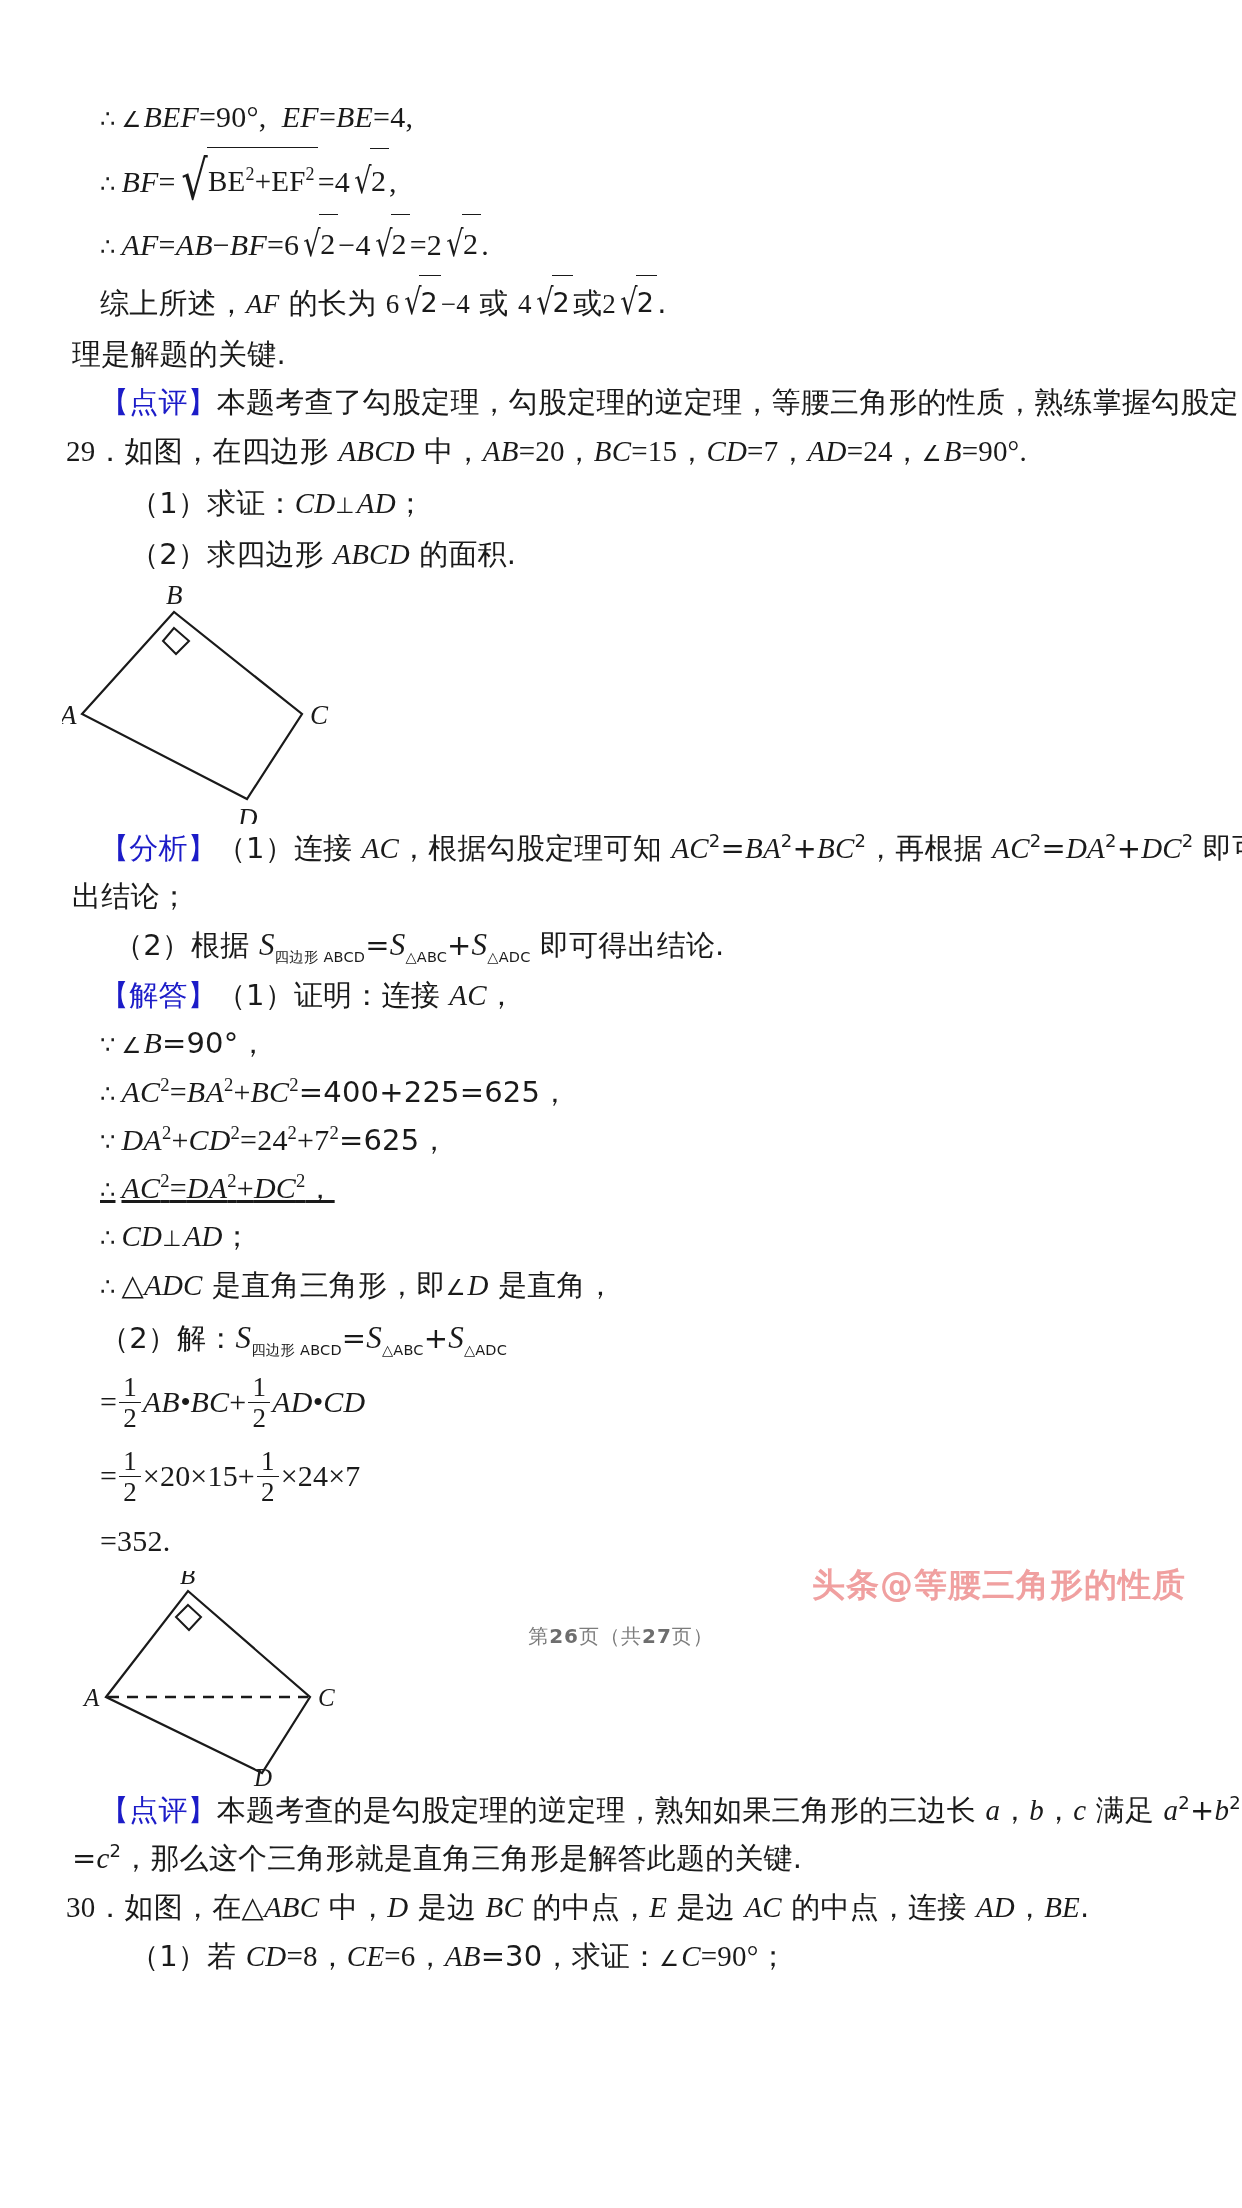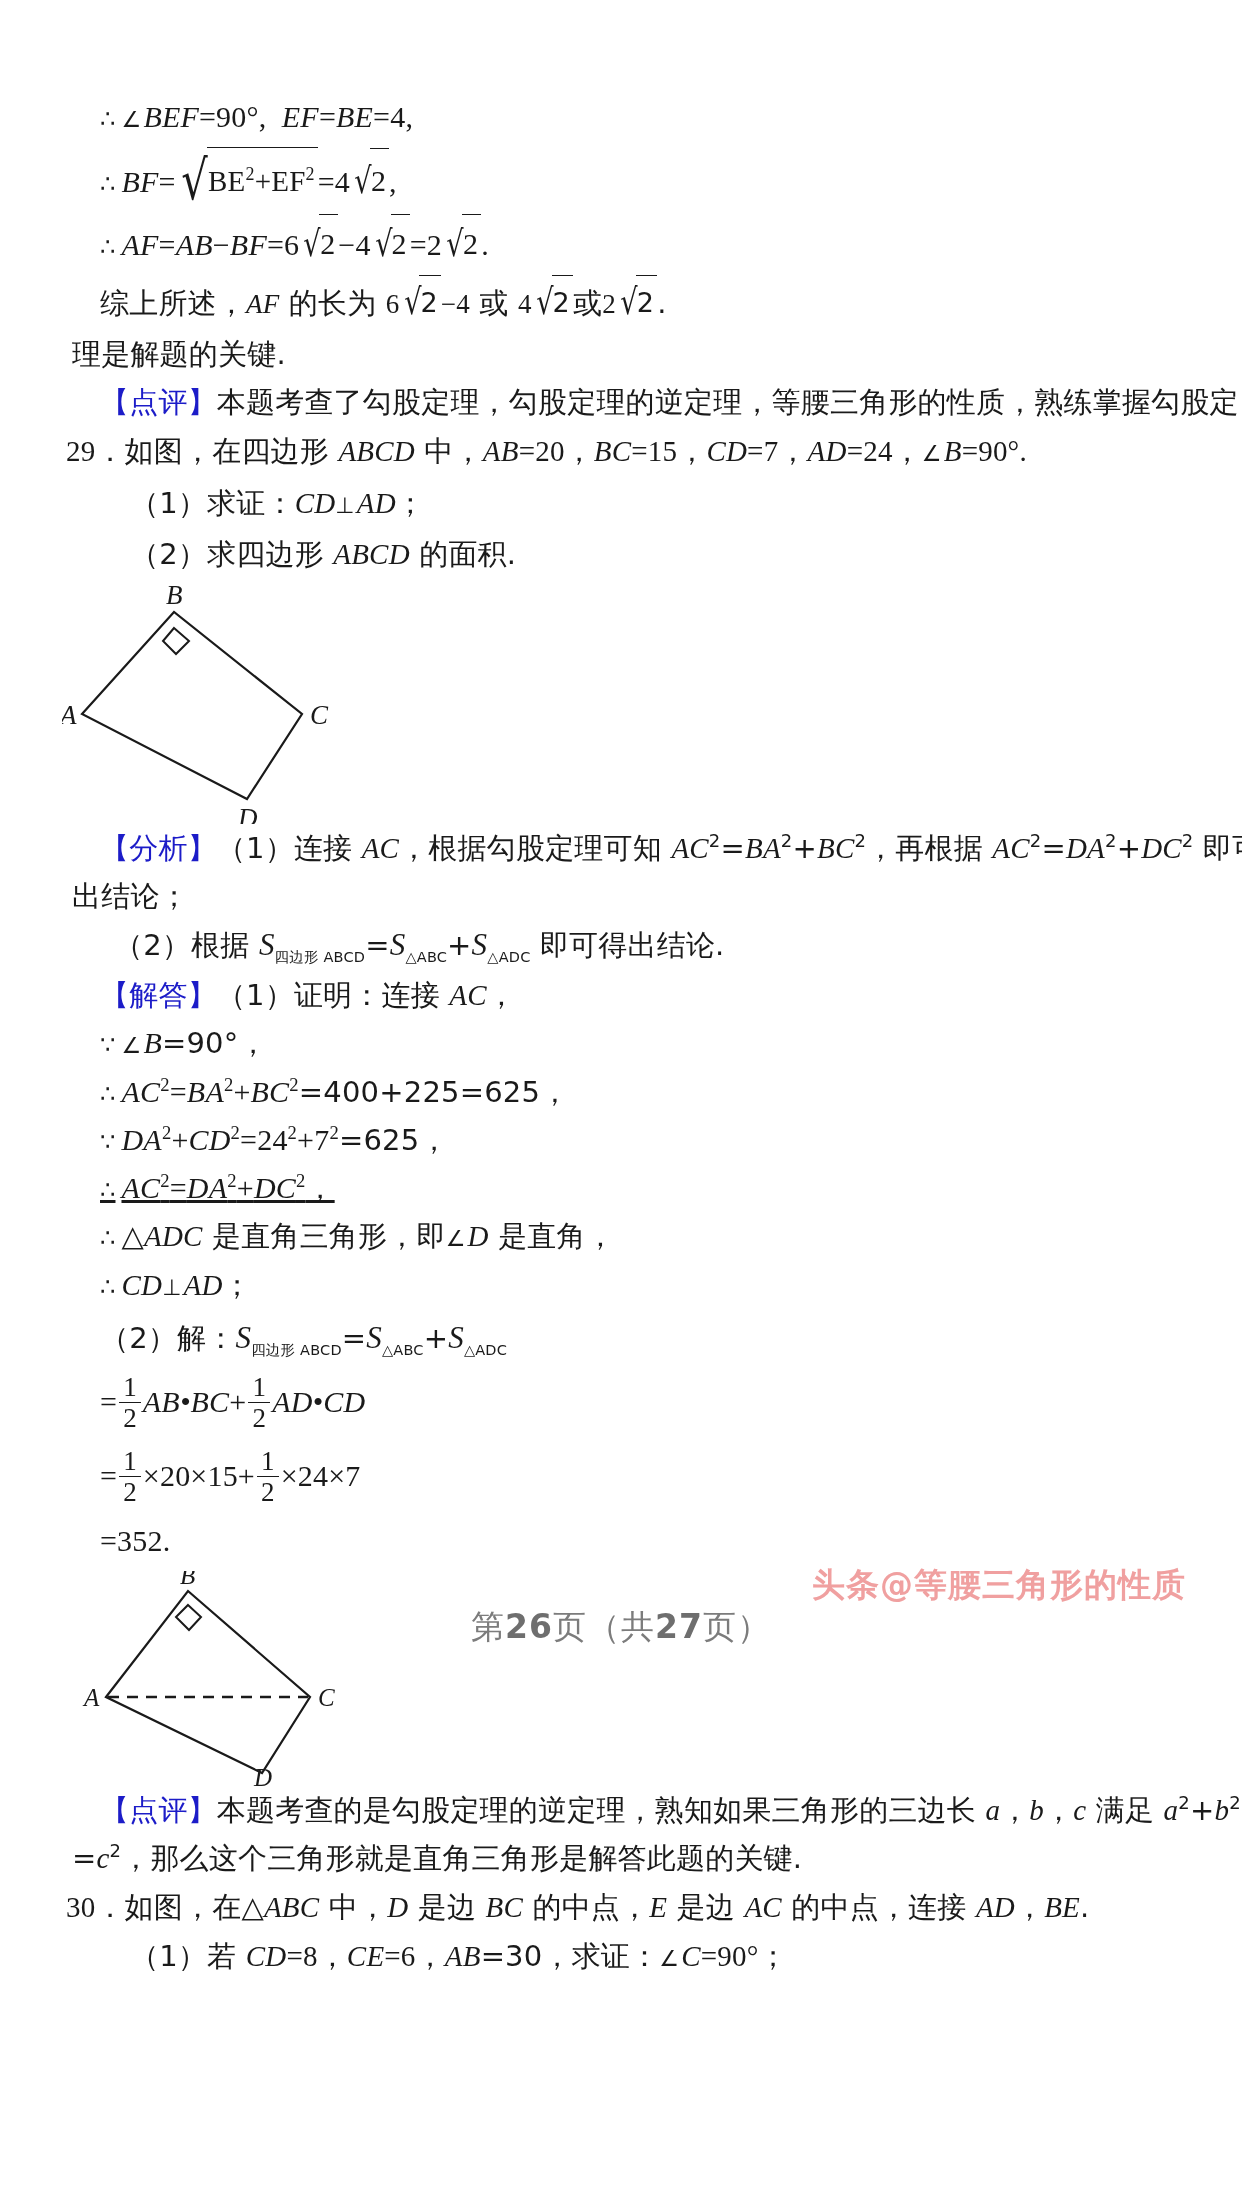--- a/index.html
+++ b/index.html
@@ -78,21 +78,21 @@
   .figwrap { position: relative; }
 
   
   .footer {
     position: absolute;
     left: 0; right: 0;
     bottom: 42px;
     text-align: center;
     color: #7c7c7c;
     font-family: "DejaVu Sans", "Liberation Sans", sans-serif;
-    font-size: 33px;
+    font-size: 20px;
     letter-spacing: 1px;
   }
   .footer b { font-weight: 700; color: #6e6e6e; }
 
   .watermark {
     position: absolute;
     right: 56px;
     bottom: 84px;
     color: #f0a0a0;
     font-family: "DejaVu Sans", "Liberation Sans", sans-serif;
@@ -179,25 +179,25 @@
 
   <div class="line" style="padding-left:48px; line-height:46px;">
     <span class="sym">∵</span><span class="it">DA</span><sup>2</sup><span>+</span><span class="it">CD</span><sup>2</sup><span>=24</span><sup>2</sup><span>+7</span><sup>2</sup><span class="cn">=625，</span>
   </div>
 
   <div class="line" style="padding-left:48px; line-height:46px;text-decoration:underline;">
     <span class="sym">∴</span><span class="it">AC</span><sup>2</sup><span>=</span><span class="it">DA</span><sup>2</sup><span>+</span><span class="it">DC</span><sup>2</sup><span class="cn">，</span>
   </div>
 
   <div class="line cn" style="padding-left:48px; line-height:46px;">
+    <span class="sym">∴</span><span class="it">CD</span><span class="ang">⊥</span><span class="it">AD</span><span>；</span>
+  </div>
+
+  <div class="line cn" style="padding-left:48px; line-height:46px;">
     <span class="sym">∴</span><span>△</span><span class="it">ADC</span><span> 是直角三角形，即</span><span class="ang">∠</span><span class="it">D</span><span> 是直角，</span>
-  </div>
-
-  <div class="line cn" style="padding-left:48px; line-height:46px;">
-    <span class="sym">∴</span><span class="it">CD</span><span class="ang">⊥</span><span class="it">AD</span><span>；</span>
   </div>
 
   <div class="line cn" style="padding-left:48px; line-height:54px;">
     <span>（2）</span><span>解：</span><span class="it mathnum" style="font-size:31px">S</span><sub style="font-size:.5em">四边形 ABCD</sub><span>=</span><span class="it mathnum" style="font-size:31px">S</span><sub style="font-size:.5em">△ABC</sub><span>+</span><span class="it mathnum" style="font-size:31px">S</span><sub style="font-size:.5em">△ADC</sub>
   </div>
 
   <div class="line" style="padding-left:48px; line-height:74px;">
     <span>=</span><span class="frac"><span class="num">1</span><span class="den">2</span></span><span class="it">AB•BC</span><span>+</span><span class="frac"><span class="num">1</span><span class="den">2</span></span><span class="it">AD•CD</span>
   </div>
 

